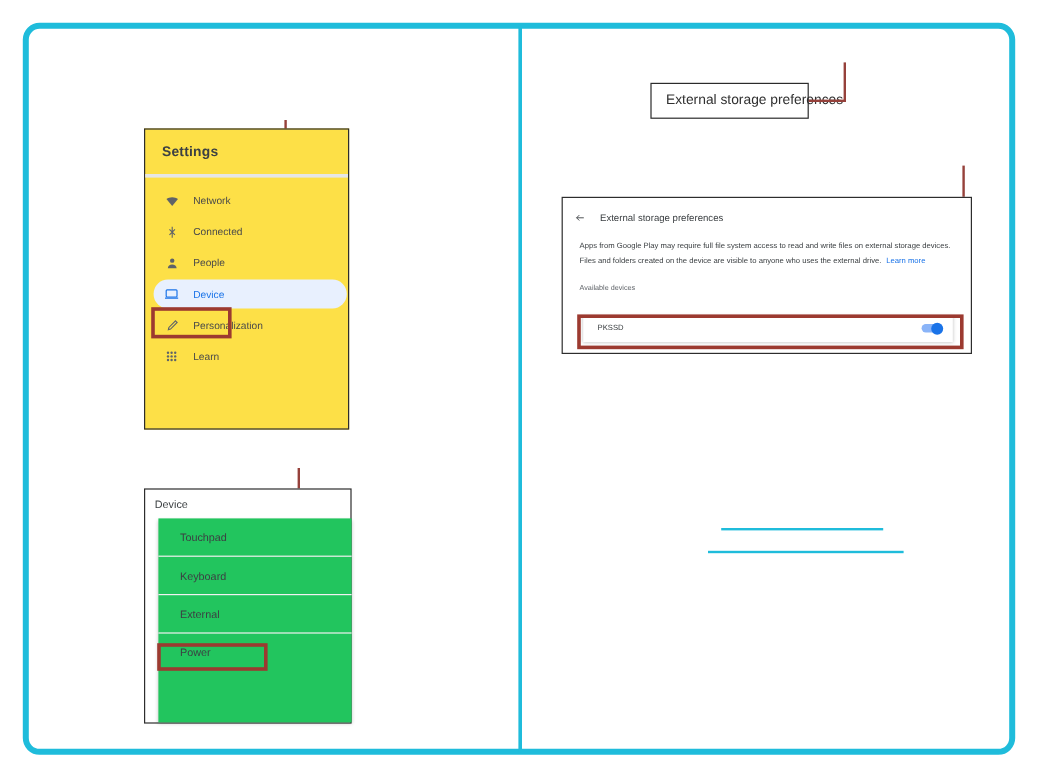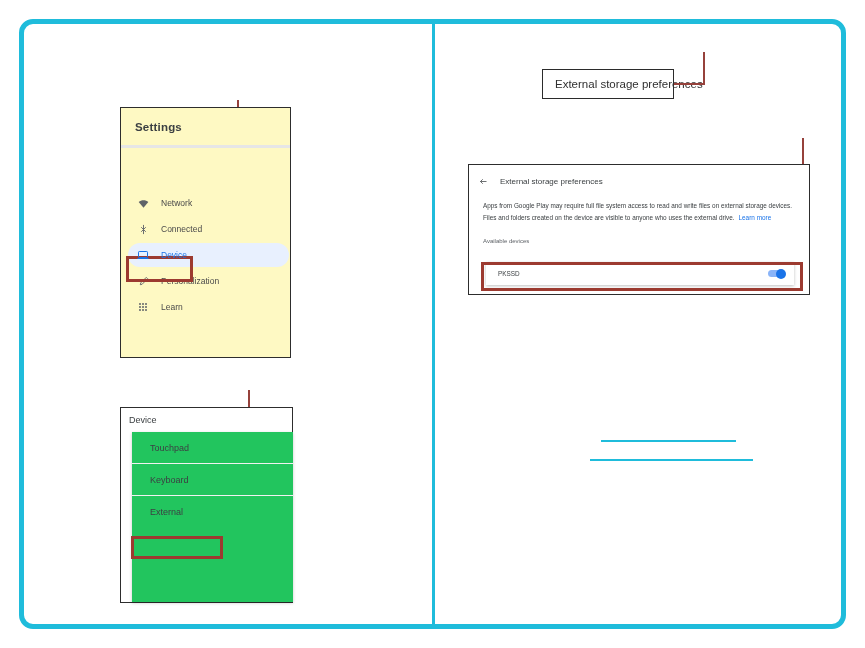--- a/index.html
+++ b/index.html
@@ -58,37 +58,37 @@
     font-size: 11.5px;
     color: #303030;
     white-space: nowrap;
   }
 
   
   #settings-card {
     position: absolute;
     left: 120px; top: 107px;
     width: 171px; height: 251px;
-    background: #fef9c3;
+    background: #fde047;
     border: 1px solid #2d2d2d;
   }
   #settings-title {
     height: 37px;
     display: flex; align-items: center;
     padding-left: 14px;
     font-size: 11.5px;
     font-weight: bold;
     color: #3c4043;
     letter-spacing: .2px;
   }
   #settings-title-rule {
     height: 3px;
     background: #e6e6e6;
   }
-  #settings-list { padding-top: 6px; position: relative; margin-top: 36px; }
+  #settings-list { padding-top: 6px; position: relative; }
   .nav-item {
     position: relative;
     height: 26px;
     display: flex;
     align-items: center;
     padding-left: 12px;
     font-size: 8.5px;
     color: #4a4a4a;
   }
   .nav-item .nav-icon {
@@ -240,20 +240,29 @@
     <div class="nav-item">
       <span class="nav-icon">
         <svg width="11" height="11" viewBox="0 0 24 24" fill="none" stroke="#5f6368" stroke-width="2">
             <path d="M7 7l10 10M7 17 17 7M12 2v20"></path>
           </svg>
       </span>
       <span class="nav-label">Connected</span>
     </div>
 
 
+    <div class="nav-item">
+      <span class="nav-icon">
+        <svg width="11" height="11" viewBox="0 0 24 24" fill="#5f6368">
+            <circle cx="12" cy="7" r="4"></circle>
+            <path d="M4 21c0-4.4 3.6-7 8-7s8 2.6 8 7H4z"></path>
+          </svg>
+      </span>
+      <span class="nav-label">People</span>
+    </div>
 
     <div class="nav-item selected">
       <span class="sel-pill"></span>
       <span class="nav-icon">
         <svg width="12" height="12" viewBox="0 0 24 24" fill="none" stroke="#1a73e8" stroke-width="2">
             <rect x="3" y="5" width="18" height="12" rx="1.5"></rect>
             <path d="M1 19h22"></path>
           </svg>
       </span>
       <span class="nav-label">Device</span>
@@ -298,20 +307,23 @@
   <div id="device-card-title">Device</div>
   <div id="device-inner">
     <div class="device-row">
       <span>Touchpad</span>
     </div>
     <div class="device-row">
       <span>Keyboard</span>
     </div>
     <div class="device-row">
       <span>External</span>
+    </div>
+    <div class="device-row">
+      <span>Power</span>
     </div>
   </div>
 </div>
 
 <div class="redbox" style="left:131px; top:536px; width:92px; height:23px;"></div>
 
 <div class="callout" style="left:542px; top:69px; width:132px; height:30px;">
   <span>External storage preferences</span>
 </div>
 <div class="leader-h" style="left:674px; top:83px; width:31px;"></div>

